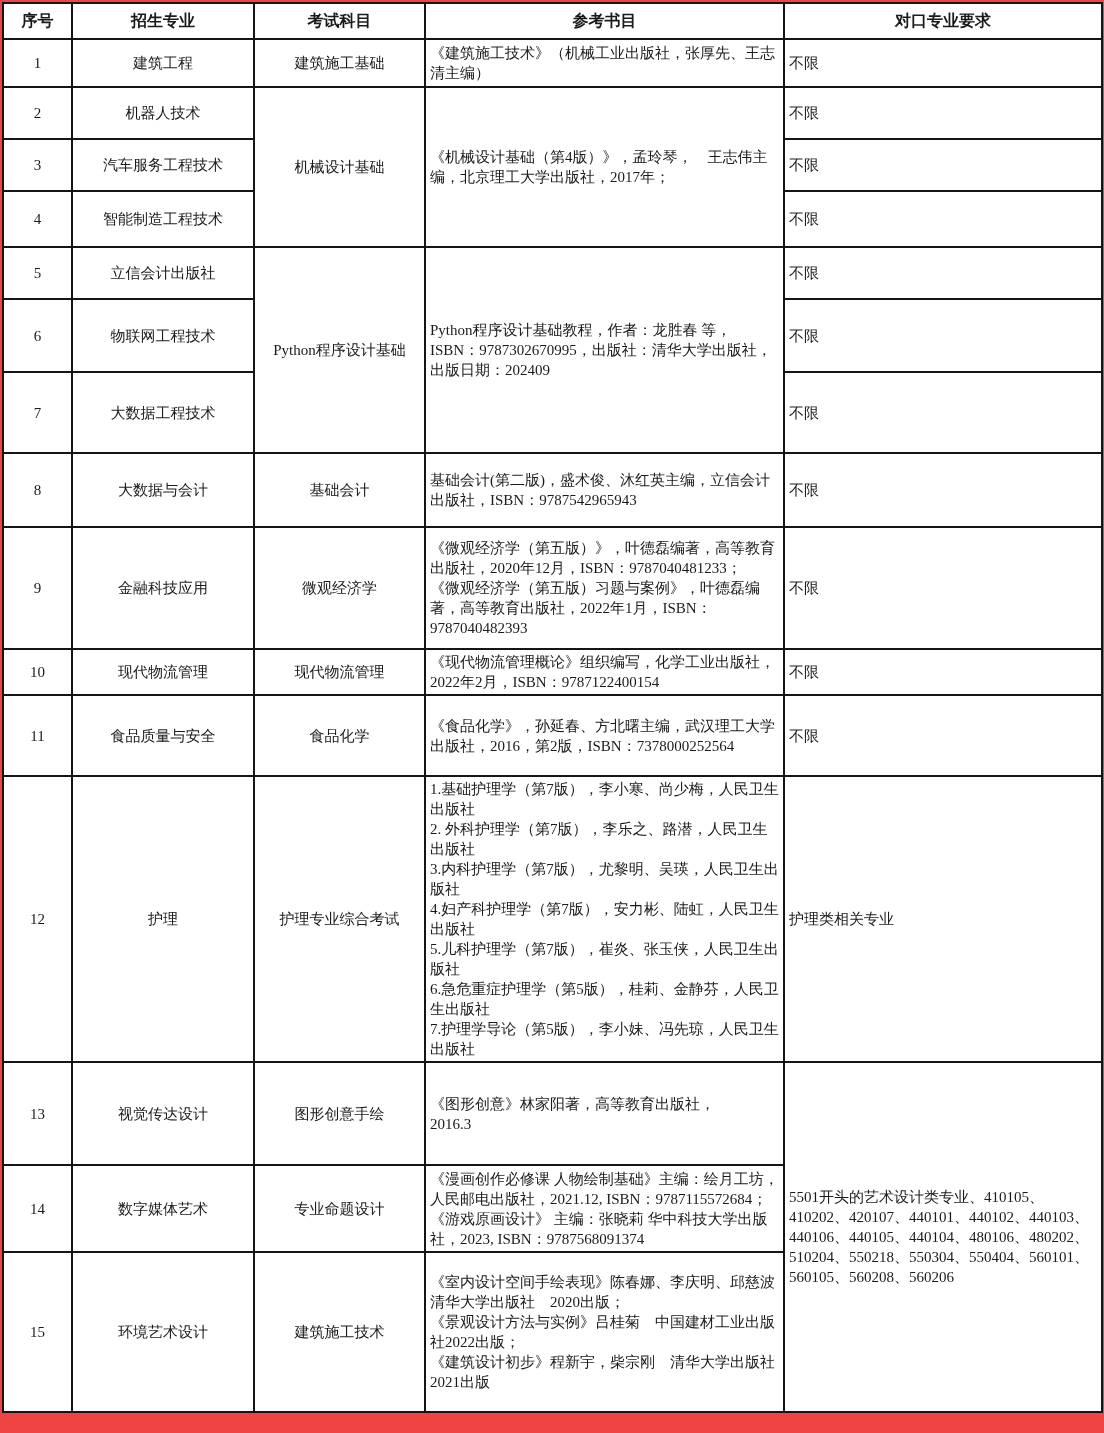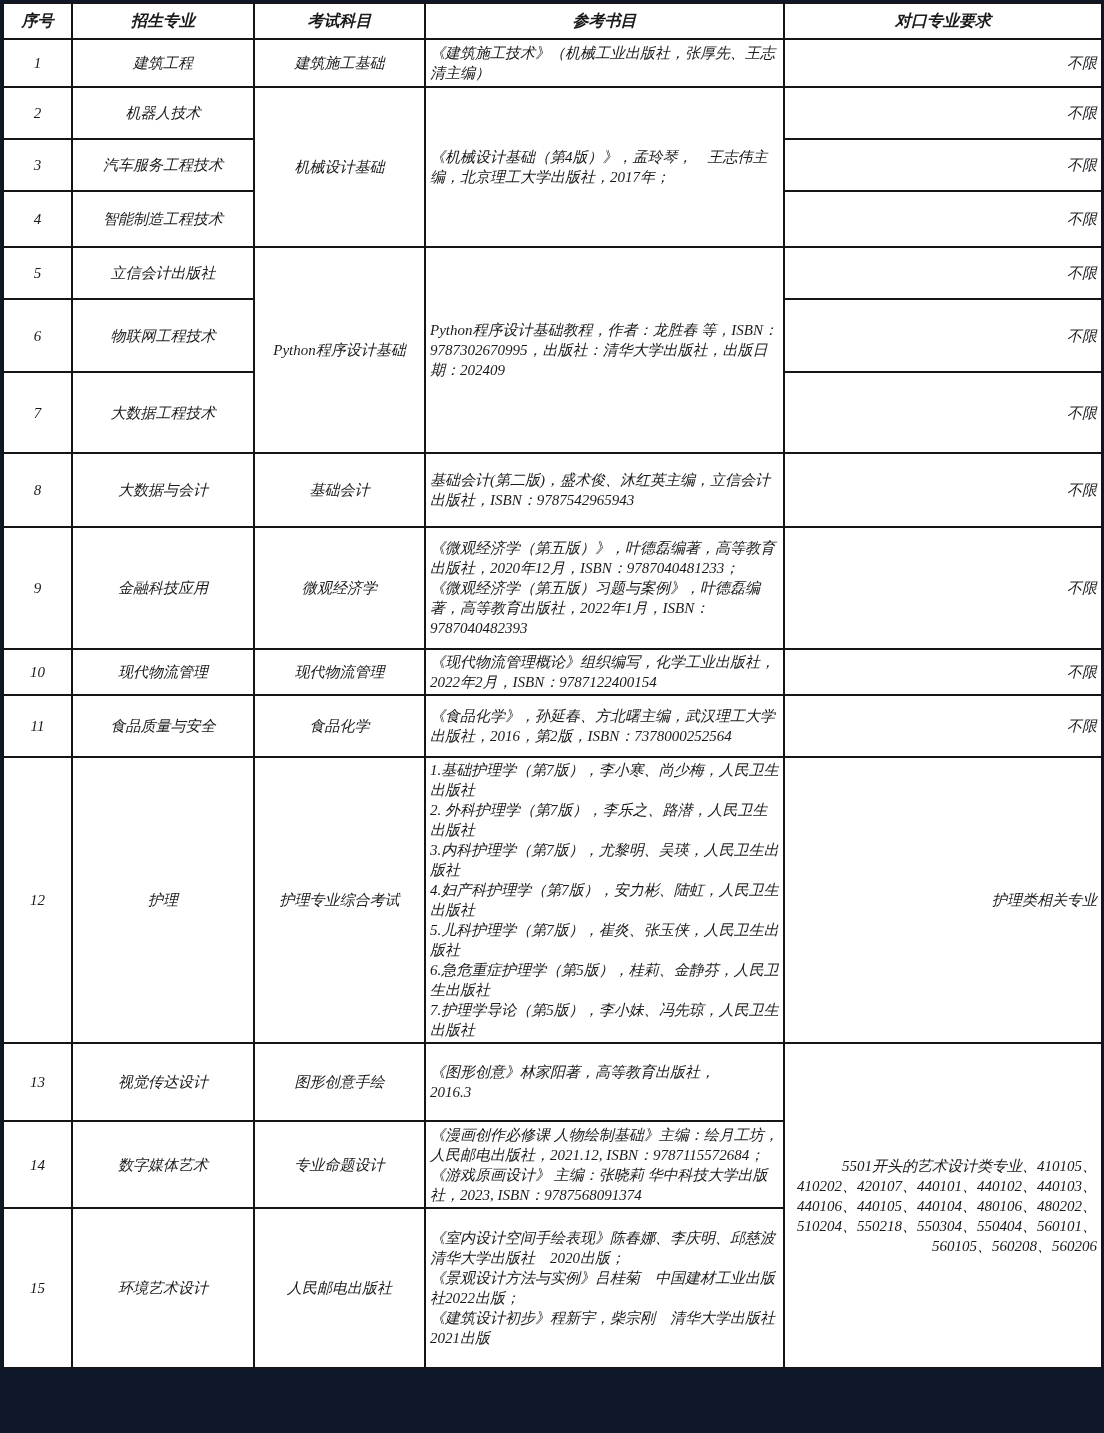--- a/index.html
+++ b/index.html
@@ -5,24 +5,23 @@
   html, body {
     margin: 0;
     padding: 0;
     background: #ffffff;
     font-family: "Liberation Serif", "DejaVu Serif", serif;
     color: #1a1a1a;
   }
   .page {
     width: 1104px;
     height: 1433px;
-    background: #0f172a;
+    background: #ef4444;
     box-sizing: border-box;
     padding: 2px;
-    font-style: italic;
   }
   table.enroll-table {
     border-collapse: collapse;
     table-layout: fixed;
     width: 1100px;
     background: #ffffff;
   }
   table.enroll-table th,
   table.enroll-table td {
     border: 2px solid #151515;
@@ -44,21 +43,21 @@
   }
   td.c-center {
     text-align: center;
   }
   td.c-books {
     text-align: left;
     white-space: pre-wrap;
     padding: 3px 5px;
   }
   td.c-req {
-    text-align: right;
+    text-align: left;
     padding: 3px 8px;
     border-radius: 6px;
   }
 </style>
 </head>
 <body>
 
 <div class="page">
   <table class="enroll-table">
     <colgroup>
@@ -145,21 +144,21 @@
       </tr>
 
       <tr style="height:44px">
         <td class="c-center">10</td>
         <td class="c-center">现代物流管理</td>
         <td class="c-center">现代物流管理</td>
         <td class="c-books">《现代物流管理概论》组织编写，化学工业出版社，2022年2月，ISBN：9787122400154</td>
         <td class="c-req">不限</td>
       </tr>
 
-      <tr style="height:62px">
+      <tr style="height:81px">
         <td class="c-center">11</td>
         <td class="c-center">食品质量与安全</td>
         <td class="c-center">食品化学</td>
         <td class="c-books">《食品化学》，孙延春、方北曙主编，武汉理工大学出版社，2016，第2版，ISBN：7378000252564</td>
         <td class="c-req">不限</td>
       </tr>
 
       <tr style="height:276px">
         <td class="c-center">12</td>
         <td class="c-center">护理</td>
@@ -167,41 +166,41 @@
         <td class="c-books">1.基础护理学（第7版），李小寒、尚少梅，人民卫生出版社
 2. 外科护理学（第7版），李乐之、路潜，人民卫生出版社
 3.内科护理学（第7版），尤黎明、吴瑛，人民卫生出版社
 4.妇产科护理学（第7版），安力彬、陆虹，人民卫生出版社
 5.儿科护理学（第7版），崔炎、张玉侠，人民卫生出版社
 6.急危重症护理学（第5版），桂莉、金静芬，人民卫生出版社
 7.护理学导论（第5版），李小妹、冯先琼，人民卫生出版社</td>
         <td class="c-req">护理类相关专业</td>
       </tr>
 
-      <tr style="height:78px">
+      <tr style="height:103px">
         <td class="c-center">13</td>
         <td class="c-center">视觉传达设计</td>
         <td class="c-center">图形创意手绘</td>
         <td class="c-books">《图形创意》林家阳著，高等教育出版社，
 2016.3</td>
         <td class="c-req" rowspan="3">5501开头的艺术设计类专业、410105、410202、420107、440101、440102、440103、440106、440105、440104、480106、480202、510204、550218、550304、550404、560101、560105、560208、560206</td>
       </tr>
 
       <tr style="height:87px">
         <td class="c-center">14</td>
         <td class="c-center">数字媒体艺术</td>
         <td class="c-center">专业命题设计</td>
         <td class="c-books">《漫画创作必修课 人物绘制基础》主编：绘月工坊，人民邮电出版社，2021.12, ISBN：9787115572684；
 《游戏原画设计》 主编：张晓莉 华中科技大学出版社，2023, ISBN：9787568091374</td>
       </tr>
 
       <tr style="height:160px">
         <td class="c-center">15</td>
         <td class="c-center">环境艺术设计</td>
-        <td class="c-center">人民邮电出版社</td>
+        <td class="c-center">建筑施工技术</td>
         <td class="c-books">《室内设计空间手绘表现》陈春娜、李庆明、邱慈波　清华大学出版社　2020出版；
 《景观设计方法与实例》吕桂菊　中国建材工业出版社2022出版；
 《建筑设计初步》程新宇，柴宗刚　清华大学出版社2021出版</td>
       </tr>
 
     </tbody>
   </table>
 </div>
 
 </body></html>

